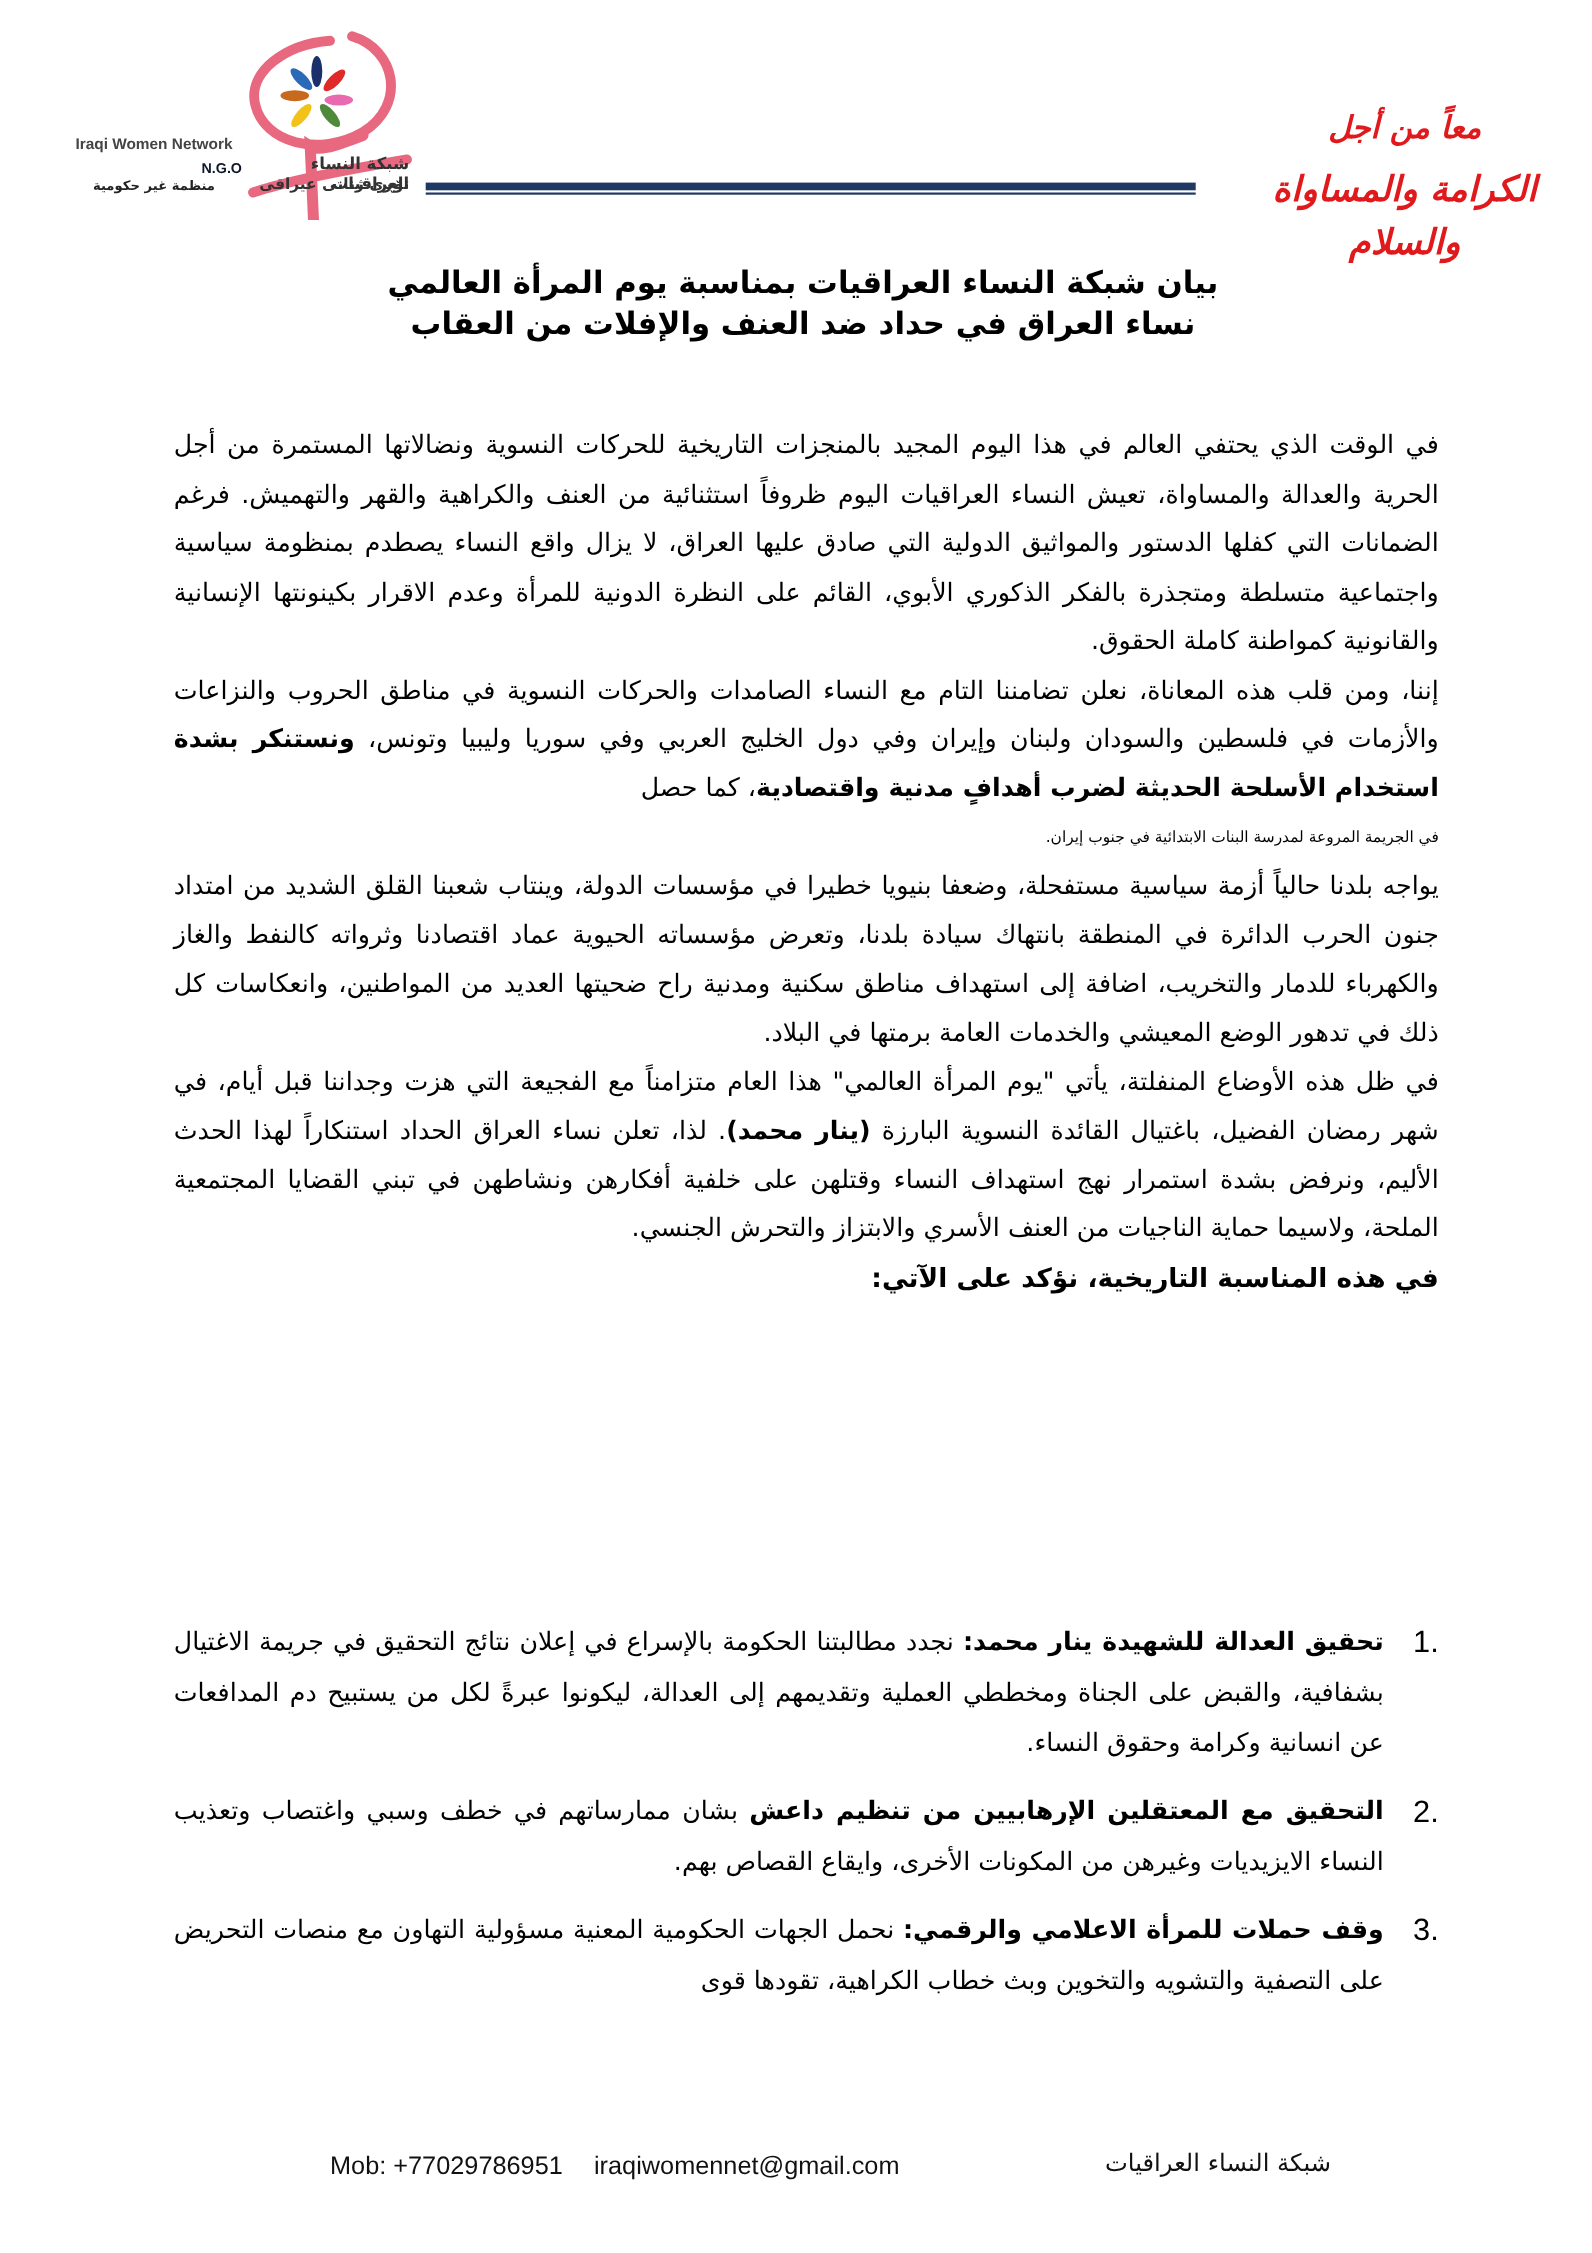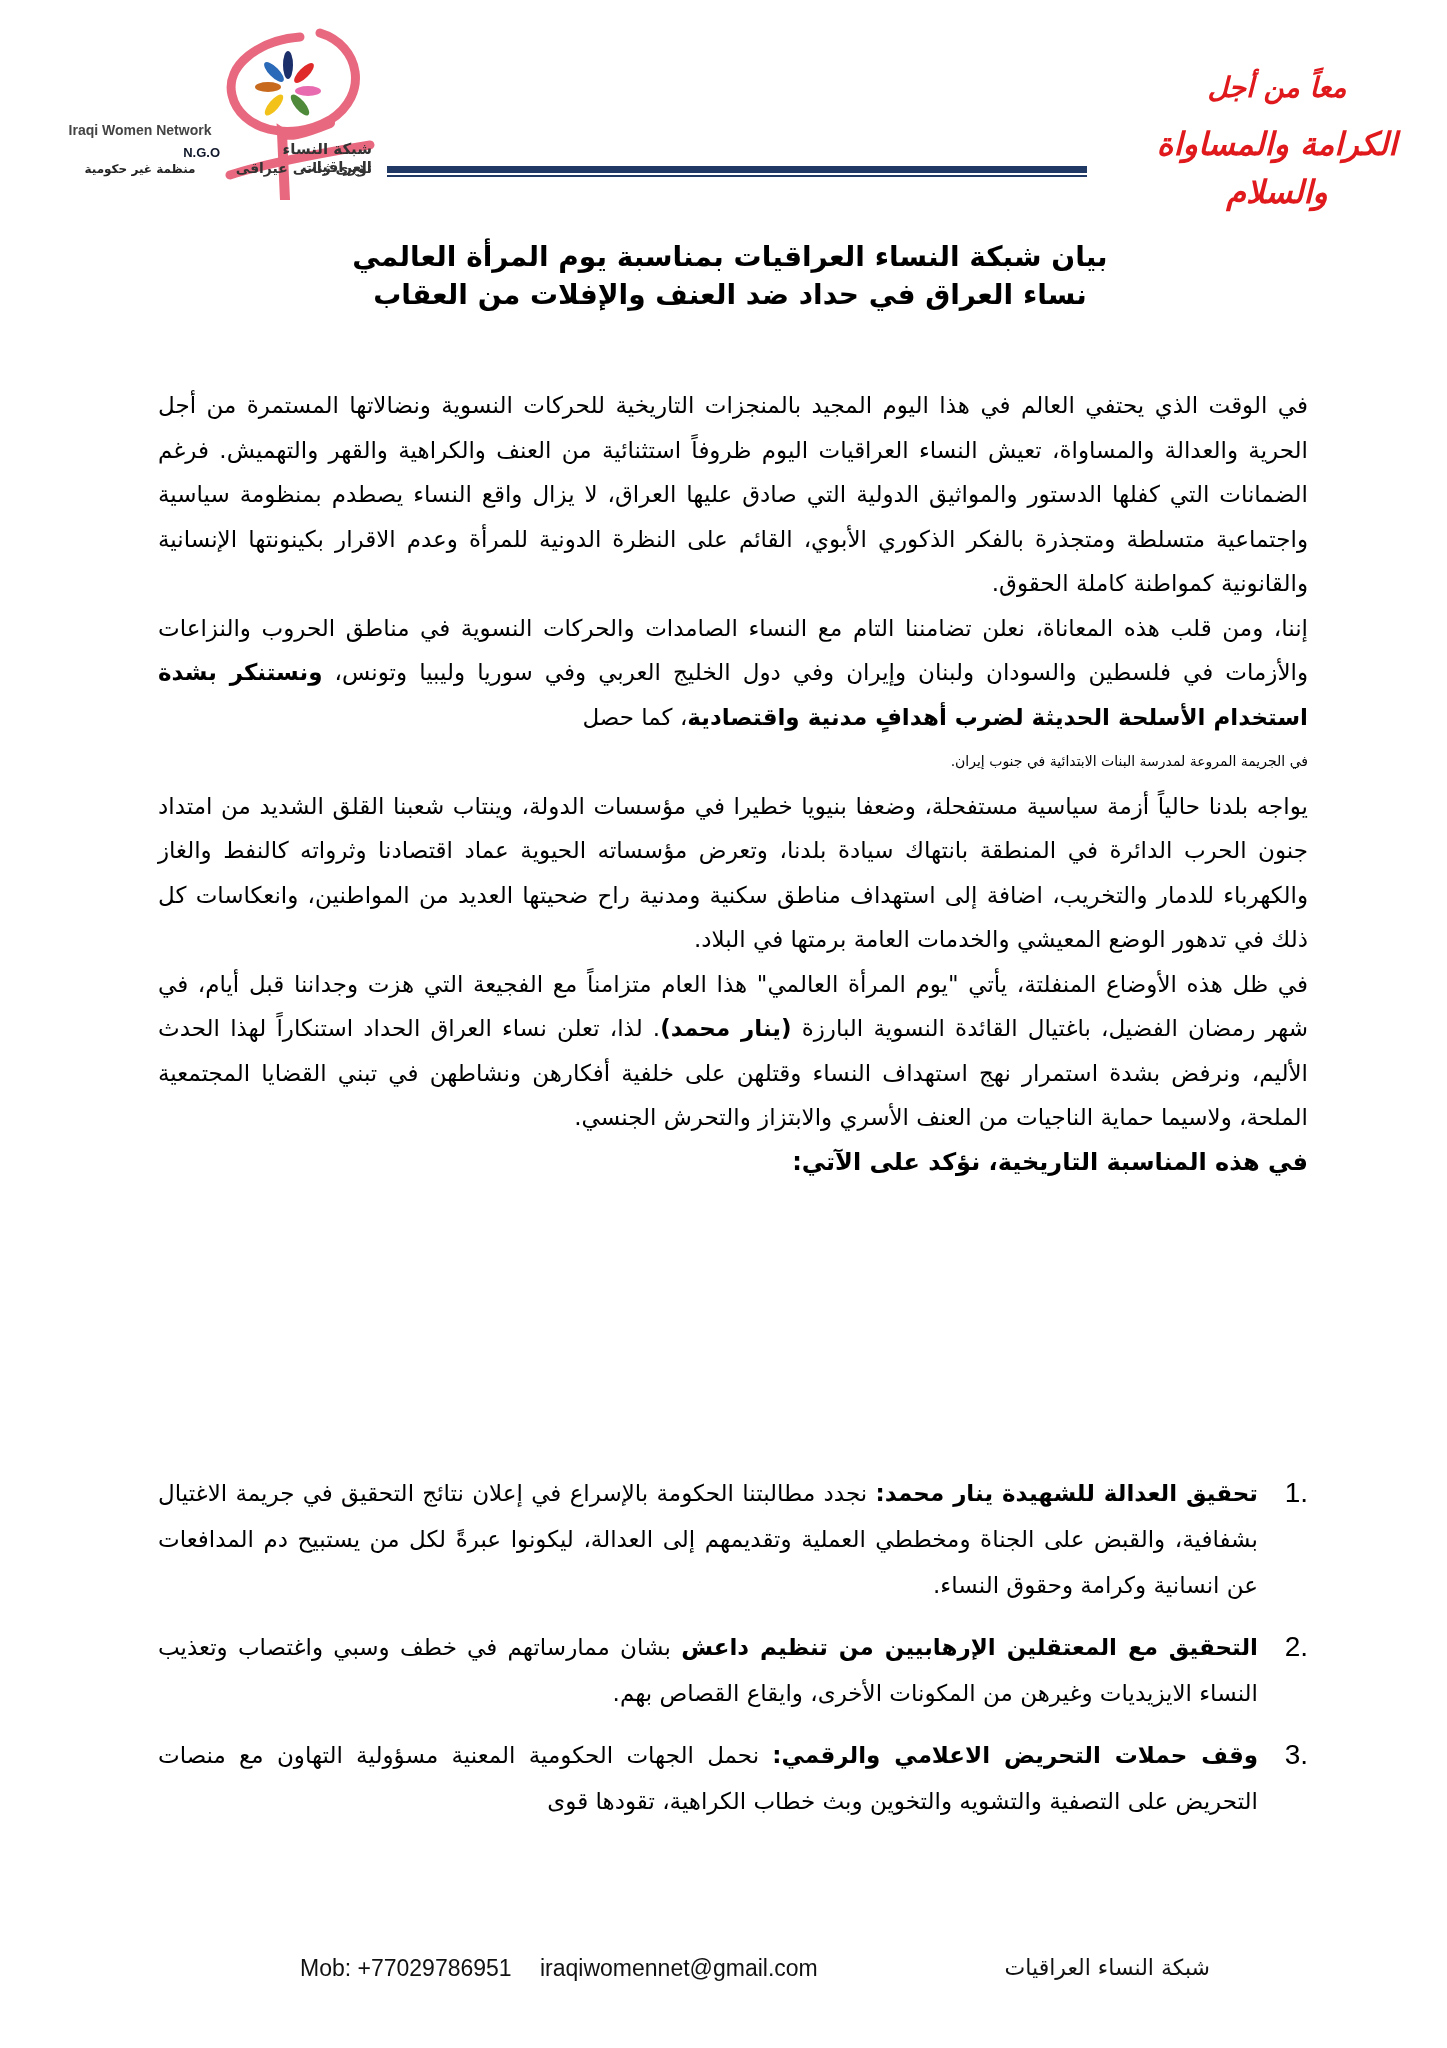--- a/index.html
+++ b/index.html
@@ -8,21 +8,21 @@
   .logo { position: absolute; left: 170px; top: 25px; width: 220px; height: 175px; }
   .logo-en { position: absolute; left: 60px; top: 122px; width: 160px; text-align: center; font-family: "Liberation Sans", sans-serif; font-size: 14px; font-weight: bold; color: #444; }
   .logo-ngo { position: absolute; left: 60px; top: 145px; width: 160px; text-align: right; font-family: "Liberation Sans", sans-serif; font-size: 13px; font-weight: bold; color: #0f172a; }
   .logo-ngo-ar { position: absolute; left: 60px; top: 162px; width: 160px; text-align: center; font-size: 12px; font-weight: bold; color: #222; direction: rtl; }
   .logo-ar1 { position: absolute; left: 232px; top: 140px; width: 140px; text-align: right; direction: rtl; font-size: 15px; font-weight: bold; color: #333; }
   .logo-ar2 { position: absolute; left: 232px; top: 160px; width: 140px; text-align: right; direction: rtl; font-size: 14px; font-weight: bold; color: #333; }
   .rule { position: absolute; left: 387px; top: 166px; width: 700px; }
   .rule .thick { height: 7px; background: #1f3864; }
   .rule .thin { height: 2px; background: #1f3864; margin-top: 2px; }
   .slogan { position: absolute; right: 20px; top: 68px; width: 300px; text-align: center; direction: rtl; color: #e0191c; font-family: "DejaVu Serif", serif; font-style: italic; font-weight: bold; }
-  .slogan .l1 { font-size: 28px; line-height: 40px; }
+  .slogan .l1 { font-size: 28px; line-height: 40px; margin-top: 28px; }
   .slogan .l2 { font-size: 32px; line-height: 48px; margin-top: 12px; }
 
   .title { position: absolute; left: 300px; top: 238px; width: 860px; text-align: center; direction: rtl; font-family: "DejaVu Sans", sans-serif; font-weight: bold; font-size: 28px; line-height: 38px; }
 
   .body { position: absolute; left: 158px; top: 383px; width: 1150px; direction: rtl; text-align: justify; text-align-last: right; font-family: "DejaVu Sans", sans-serif; font-size: 23px; line-height: 44.5px; }
   .body p { margin: 0; }
   .body p.small { font-size: 14px; }
   .body b { font-weight: bold; }
   .heading { font-weight: bold; font-size: 24px; }
 
@@ -92,21 +92,21 @@
   <div class="item">
     <span class="num">1.</span>
     <b>تحقيق العدالة للشهيدة ينار محمد:</b><span> نجدد مطالبتنا الحكومة بالإسراع في إعلان نتائج التحقيق في جريمة الاغتيال بشفافية، والقبض على الجناة ومخططي العملية وتقديمهم إلى العدالة، ليكونوا عبرةً لكل من يستبيح دم المدافعات عن انسانية وكرامة وحقوق النساء.</span>
   </div>
   <div class="item">
     <span class="num">2.</span>
     <b>التحقيق مع المعتقلين الإرهابيين من تنظيم داعش</b><span> بشان ممارساتهم في خطف وسبي واغتصاب وتعذيب النساء الايزيديات وغيرهن من المكونات الأخرى، وايقاع القصاص بهم.</span>
   </div>
   <div class="item">
     <span class="num">3.</span>
-    <b>وقف حملات التحريض الاعلامي والرقمي:</b><span> نحمل الجهات الحكومية المعنية مسؤولية التهاون مع منصات التحريض على التصفية والتشويه والتخوين وبث خطاب الكراهية، تقودها قوى</span>
+    <b>وقف حملات للمرأة الاعلامي والرقمي:</b><span> نحمل الجهات الحكومية المعنية مسؤولية التهاون مع منصات التحريض على التصفية والتشويه والتخوين وبث خطاب الكراهية، تقودها قوى</span>
   </div>
 </div>
 
 <div class="footer">
   <span class="f-mob">Mob: +77029786951</span>
   <span class="f-mail">iraqiwomennet@gmail.com</span>
   <span class="f-org">شبكة النساء العراقيات</span>
 </div>
 
 </body></html>

